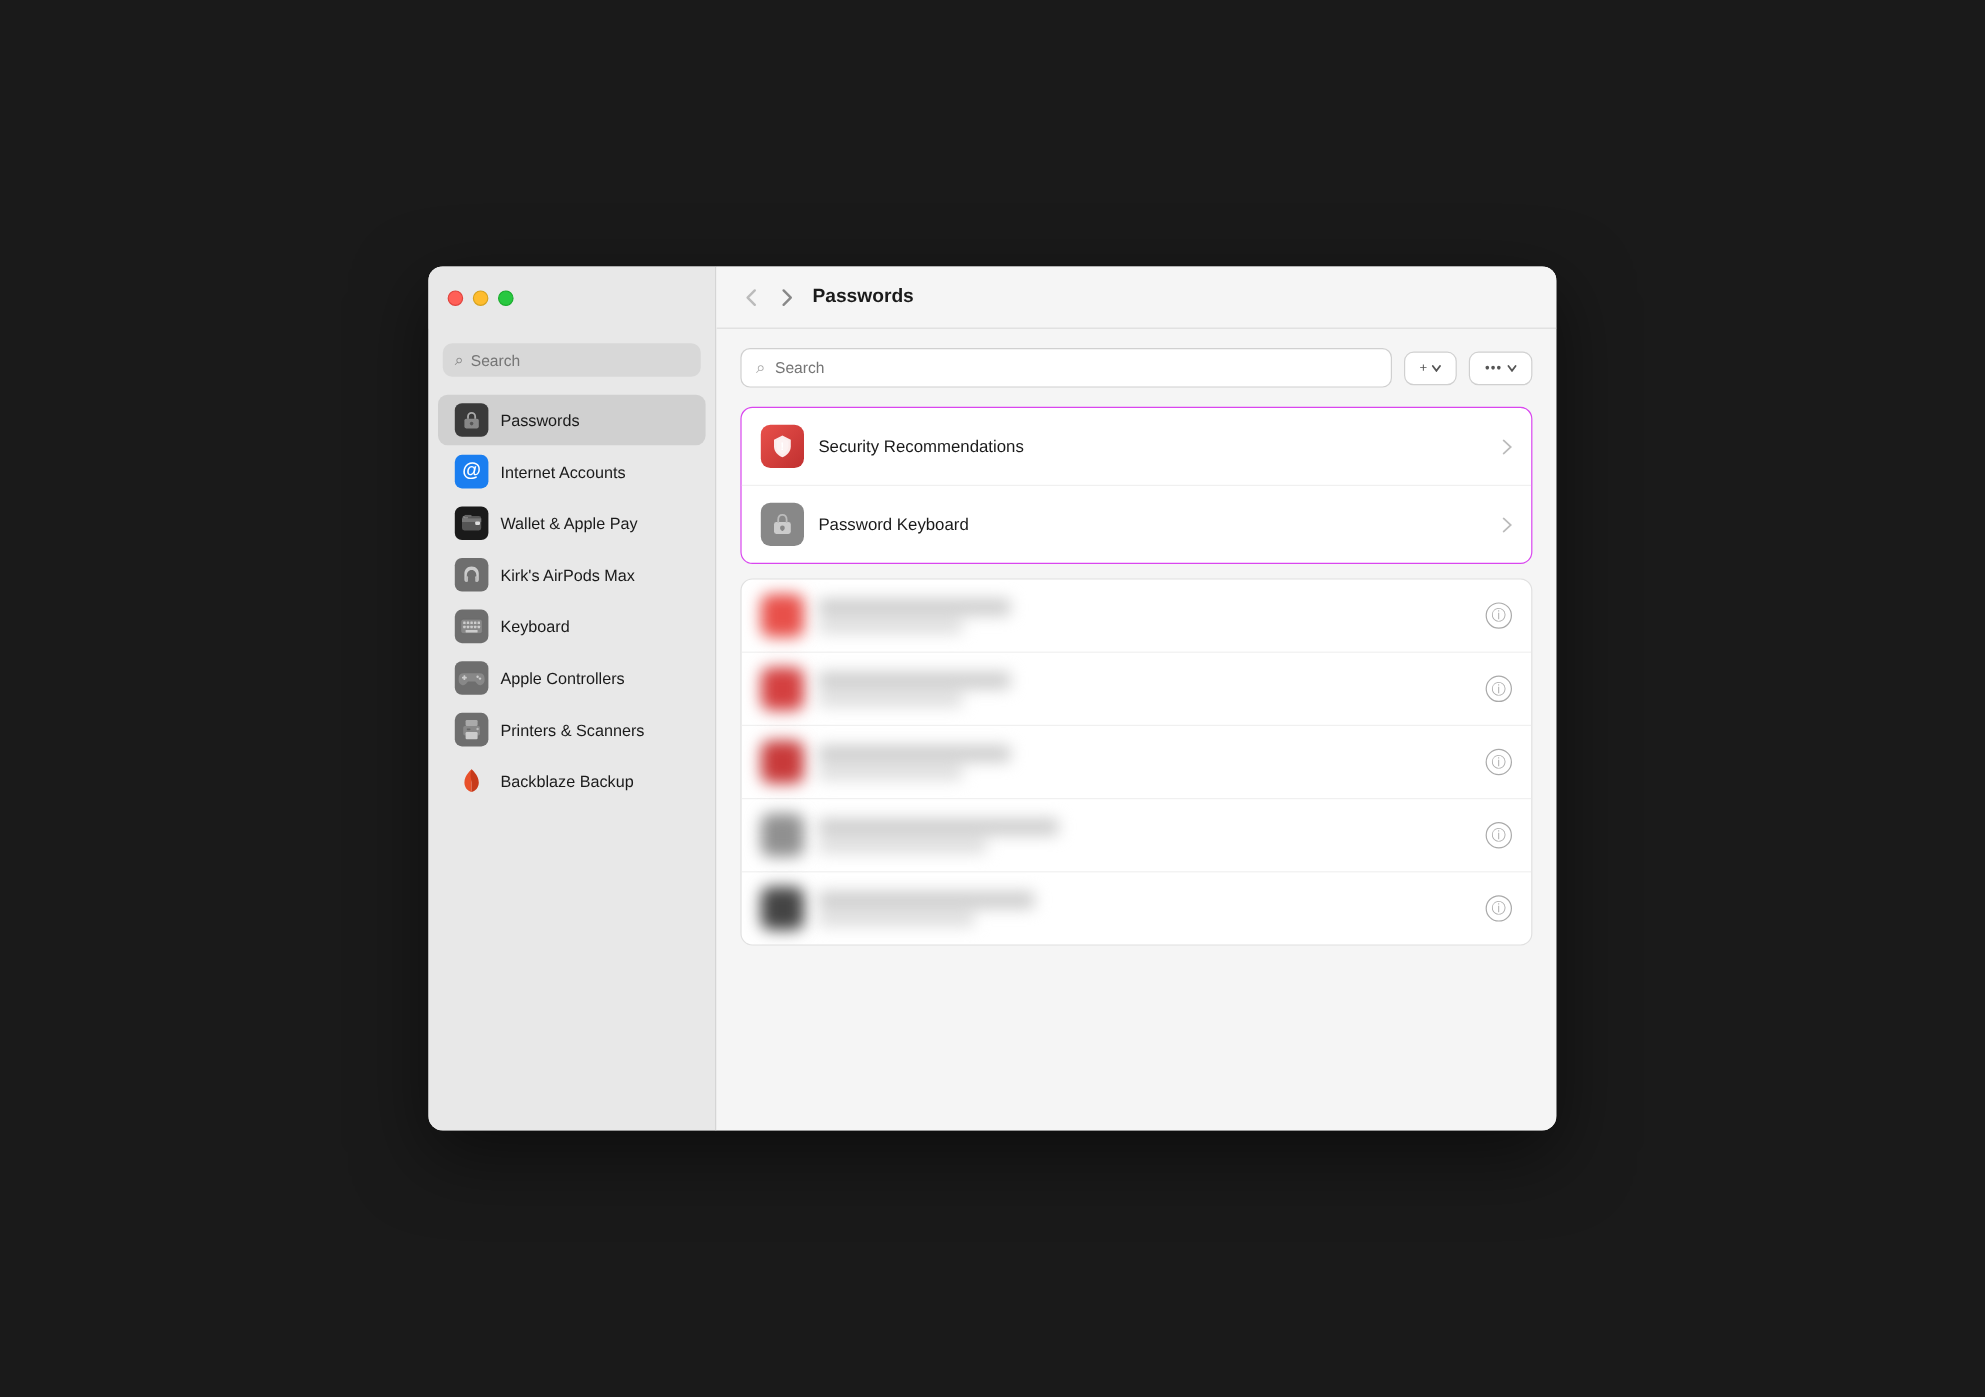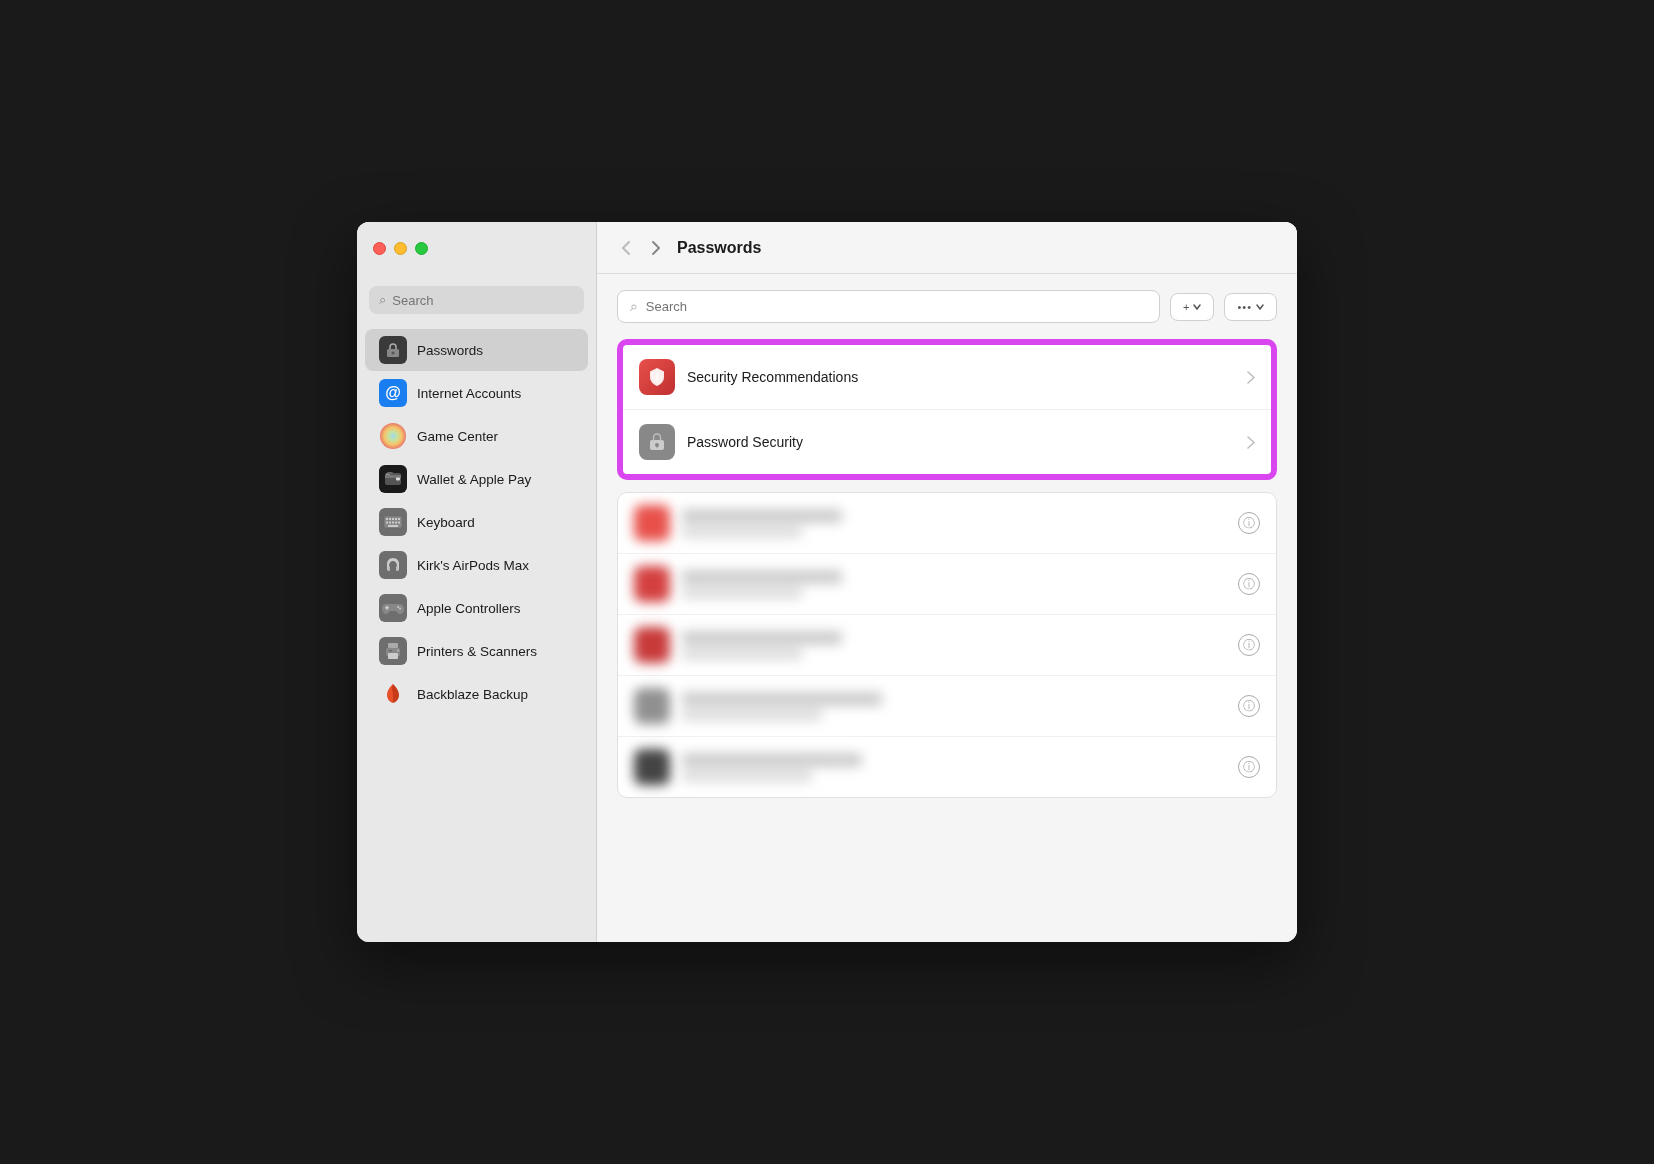--- a/index.html
+++ b/index.html
@@ -227,21 +227,21 @@
       font-size: 14px;
       color: #333;
     }
 
     .toolbar-btn span { font-size: 11px; color: #555; }
 
     .options-card {
       background: #fff;
       border-radius: 10px;
       overflow: hidden;
-      border: 6px solid #d946ef;
+      border: 1px solid #d946ef;
     }
 
     .options-row {
       display: flex;
       align-items: center;
       padding: 14px 16px;
       cursor: pointer;
       gap: 12px;
       position: relative;
     }
@@ -389,48 +389,43 @@
           <span class="sidebar-item-label">Passwords</span>
         </div>
 
         <div class="sidebar-item">
           <div class="sidebar-item-icon icon-internet">
             <span style="color:white; font-size:16px; font-weight:700;">@</span>
           </div>
           <span class="sidebar-item-label">Internet Accounts</span>
         </div>
 
-        <div class="sidebar-item">
-          <div class="sidebar-item-icon icon-game-center">
-            <svg width="28" height="28" viewBox="0 0 28 28">
-              <defs>
-                <radialGradient id="gc" cx="50%" cy="50%" r="50%">
-                  <stop offset="0%" stop-color="#a0d8ef"></stop>
-                  <stop offset="33%" stop-color="#c5e3a0"></stop>
-                  <stop offset="66%" stop-color="#f5c56a"></stop>
-                  <stop offset="100%" stop-color="#e87a6a"></stop>
-                </radialGradient>
-              </defs>
-              <circle cx="14" cy="14" r="13" fill="url(#gc)"></circle>
-            </svg>
-          </div>
-          <span class="sidebar-item-label">Game Center</span>
-        </div>
 
         <div class="sidebar-item">
           <div class="sidebar-item-icon icon-wallet">
             <svg width="18" height="14" viewBox="0 0 18 14" fill="none">
               <rect x="1" y="1" width="16" height="12" rx="2" fill="#555"></rect>
               <rect x="1" y="3" width="16" height="3" fill="#777"></rect>
               <rect x="12" y="5.5" width="4" height="3" rx="1" fill="#ddd"></rect>
               <rect x="2" y="1" width="4" height="2" rx="0.5" fill="#888"></rect>
               <rect x="3" y="0" width="6" height="2" rx="1" fill="#666"></rect>
             </svg>
           </div>
           <span class="sidebar-item-label">Wallet &amp; Apple Pay</span>
+        </div>
+
+        <div class="sidebar-item">
+          <div class="sidebar-item-icon icon-airpods">
+            <svg width="18" height="18" viewBox="0 0 18 18" fill="none">
+              <path d="M9 2 C5 2 3 5 3 8 L3 13 C3 14.5 4 15 5 15 L5 10 C5 7 6.5 5 9 5 C11.5 5 13 7 13 10 L13 15 C14 15 15 14.5 15 13 L15 8 C15 5 13 2 9 2Z" fill="#ccc"></path>
+              <rect x="4" y="10" width="2" height="5" rx="1" fill="#bbb"></rect>
+              <rect x="12" y="10" width="2" height="5" rx="1" fill="#bbb"></rect>
+            </svg>
+          </div>
+          <span class="sidebar-item-label">Kirk's AirPods Max</span>
         </div>
 
         <div class="sidebar-item">
           <div class="sidebar-item-icon icon-keyboard">
             <svg width="20" height="14" viewBox="0 0 20 14" fill="none">
               <rect x="1" y="1" width="18" height="12" rx="2" fill="#888" stroke="#666" stroke-width="0.5"></rect>
               <rect x="3" y="3" width="2" height="2" rx="0.3" fill="#ccc"></rect>
               <rect x="6" y="3" width="2" height="2" rx="0.3" fill="#ccc"></rect>
               <rect x="9" y="3" width="2" height="2" rx="0.3" fill="#ccc"></rect>
               <rect x="12" y="3" width="2" height="2" rx="0.3" fill="#ccc"></rect>
@@ -439,31 +434,20 @@
               <rect x="6" y="6.5" width="2" height="2" rx="0.3" fill="#ccc"></rect>
               <rect x="9" y="6.5" width="2" height="2" rx="0.3" fill="#ccc"></rect>
               <rect x="12" y="6.5" width="2" height="2" rx="0.3" fill="#ccc"></rect>
               <rect x="15" y="6.5" width="2" height="2" rx="0.3" fill="#ccc"></rect>
               <rect x="5" y="10" width="10" height="2" rx="0.3" fill="#ccc"></rect>
             </svg>
           </div>
           <span class="sidebar-item-label">Keyboard</span>
         </div>
 
-        <div class="sidebar-item">
-          <div class="sidebar-item-icon icon-airpods">
-            <svg width="18" height="18" viewBox="0 0 18 18" fill="none">
-              <path d="M9 2 C5 2 3 5 3 8 L3 13 C3 14.5 4 15 5 15 L5 10 C5 7 6.5 5 9 5 C11.5 5 13 7 13 10 L13 15 C14 15 15 14.5 15 13 L15 8 C15 5 13 2 9 2Z" fill="#ccc"></path>
-              <rect x="4" y="10" width="2" height="5" rx="1" fill="#bbb"></rect>
-              <rect x="12" y="10" width="2" height="5" rx="1" fill="#bbb"></rect>
-            </svg>
-          </div>
-          <span class="sidebar-item-label">Kirk's AirPods Max</span>
-        </div>
-
 
         <div class="sidebar-item">
           <div class="sidebar-item-icon icon-game-controllers">
             <svg width="22" height="14" viewBox="0 0 22 14" fill="none">
               <path d="M4 3 C1 3 0 6 0 8 C0 11 2 13 4 13 C6 13 7 11 8 10 L14 10 C15 11 16 13 18 13 C20 13 22 11 22 8 C22 6 21 3 18 3 Z" fill="#888"></path>
               <rect x="3" y="6" width="4" height="1.5" rx="0.5" fill="#ccc"></rect>
               <rect x="4.25" y="4.75" width="1.5" height="4" rx="0.5" fill="#ccc"></rect>
               <circle cx="16" cy="6" r="1" fill="#ccc"></circle>
               <circle cx="18" cy="7.5" r="1" fill="#ccc"></circle>
             </svg>
@@ -552,21 +536,21 @@
 
           <div class="options-row">
             <div class="options-icon" style="background: #888;">
               <svg width="22" height="22" viewBox="0 0 22 22" fill="none">
                 <rect x="4" y="9" width="14" height="10" rx="2" fill="#ccc"></rect>
                 <path d="M7.5 9 V7 C7.5 4.5 9 3 11 3 C13 3 14.5 4.5 14.5 7 V9" stroke="#bbb" stroke-width="1.5" fill="none" stroke-linecap="round"></path>
                 <circle cx="11" cy="14" r="2" fill="#888"></circle>
                 <rect x="10.25" y="14" width="1.5" height="2.5" rx="0.5" fill="#888"></rect>
               </svg>
             </div>
-            <span class="options-text">Password Security</span>
+            <span class="options-text">Password Keyboard</span>
             <svg width="8" height="13" viewBox="0 0 8 13" fill="none" class="chevron">
               <path d="M1 1 L7 6.5 L1 12" stroke="#bbb" stroke-width="1.5" stroke-linecap="round"></path>
             </svg>
           </div>
         </div>
 
         <div class="password-list">
 
           <div class="password-row">
             <div class="pw-icon pw-red-1" style="border-radius:8px;"></div>

